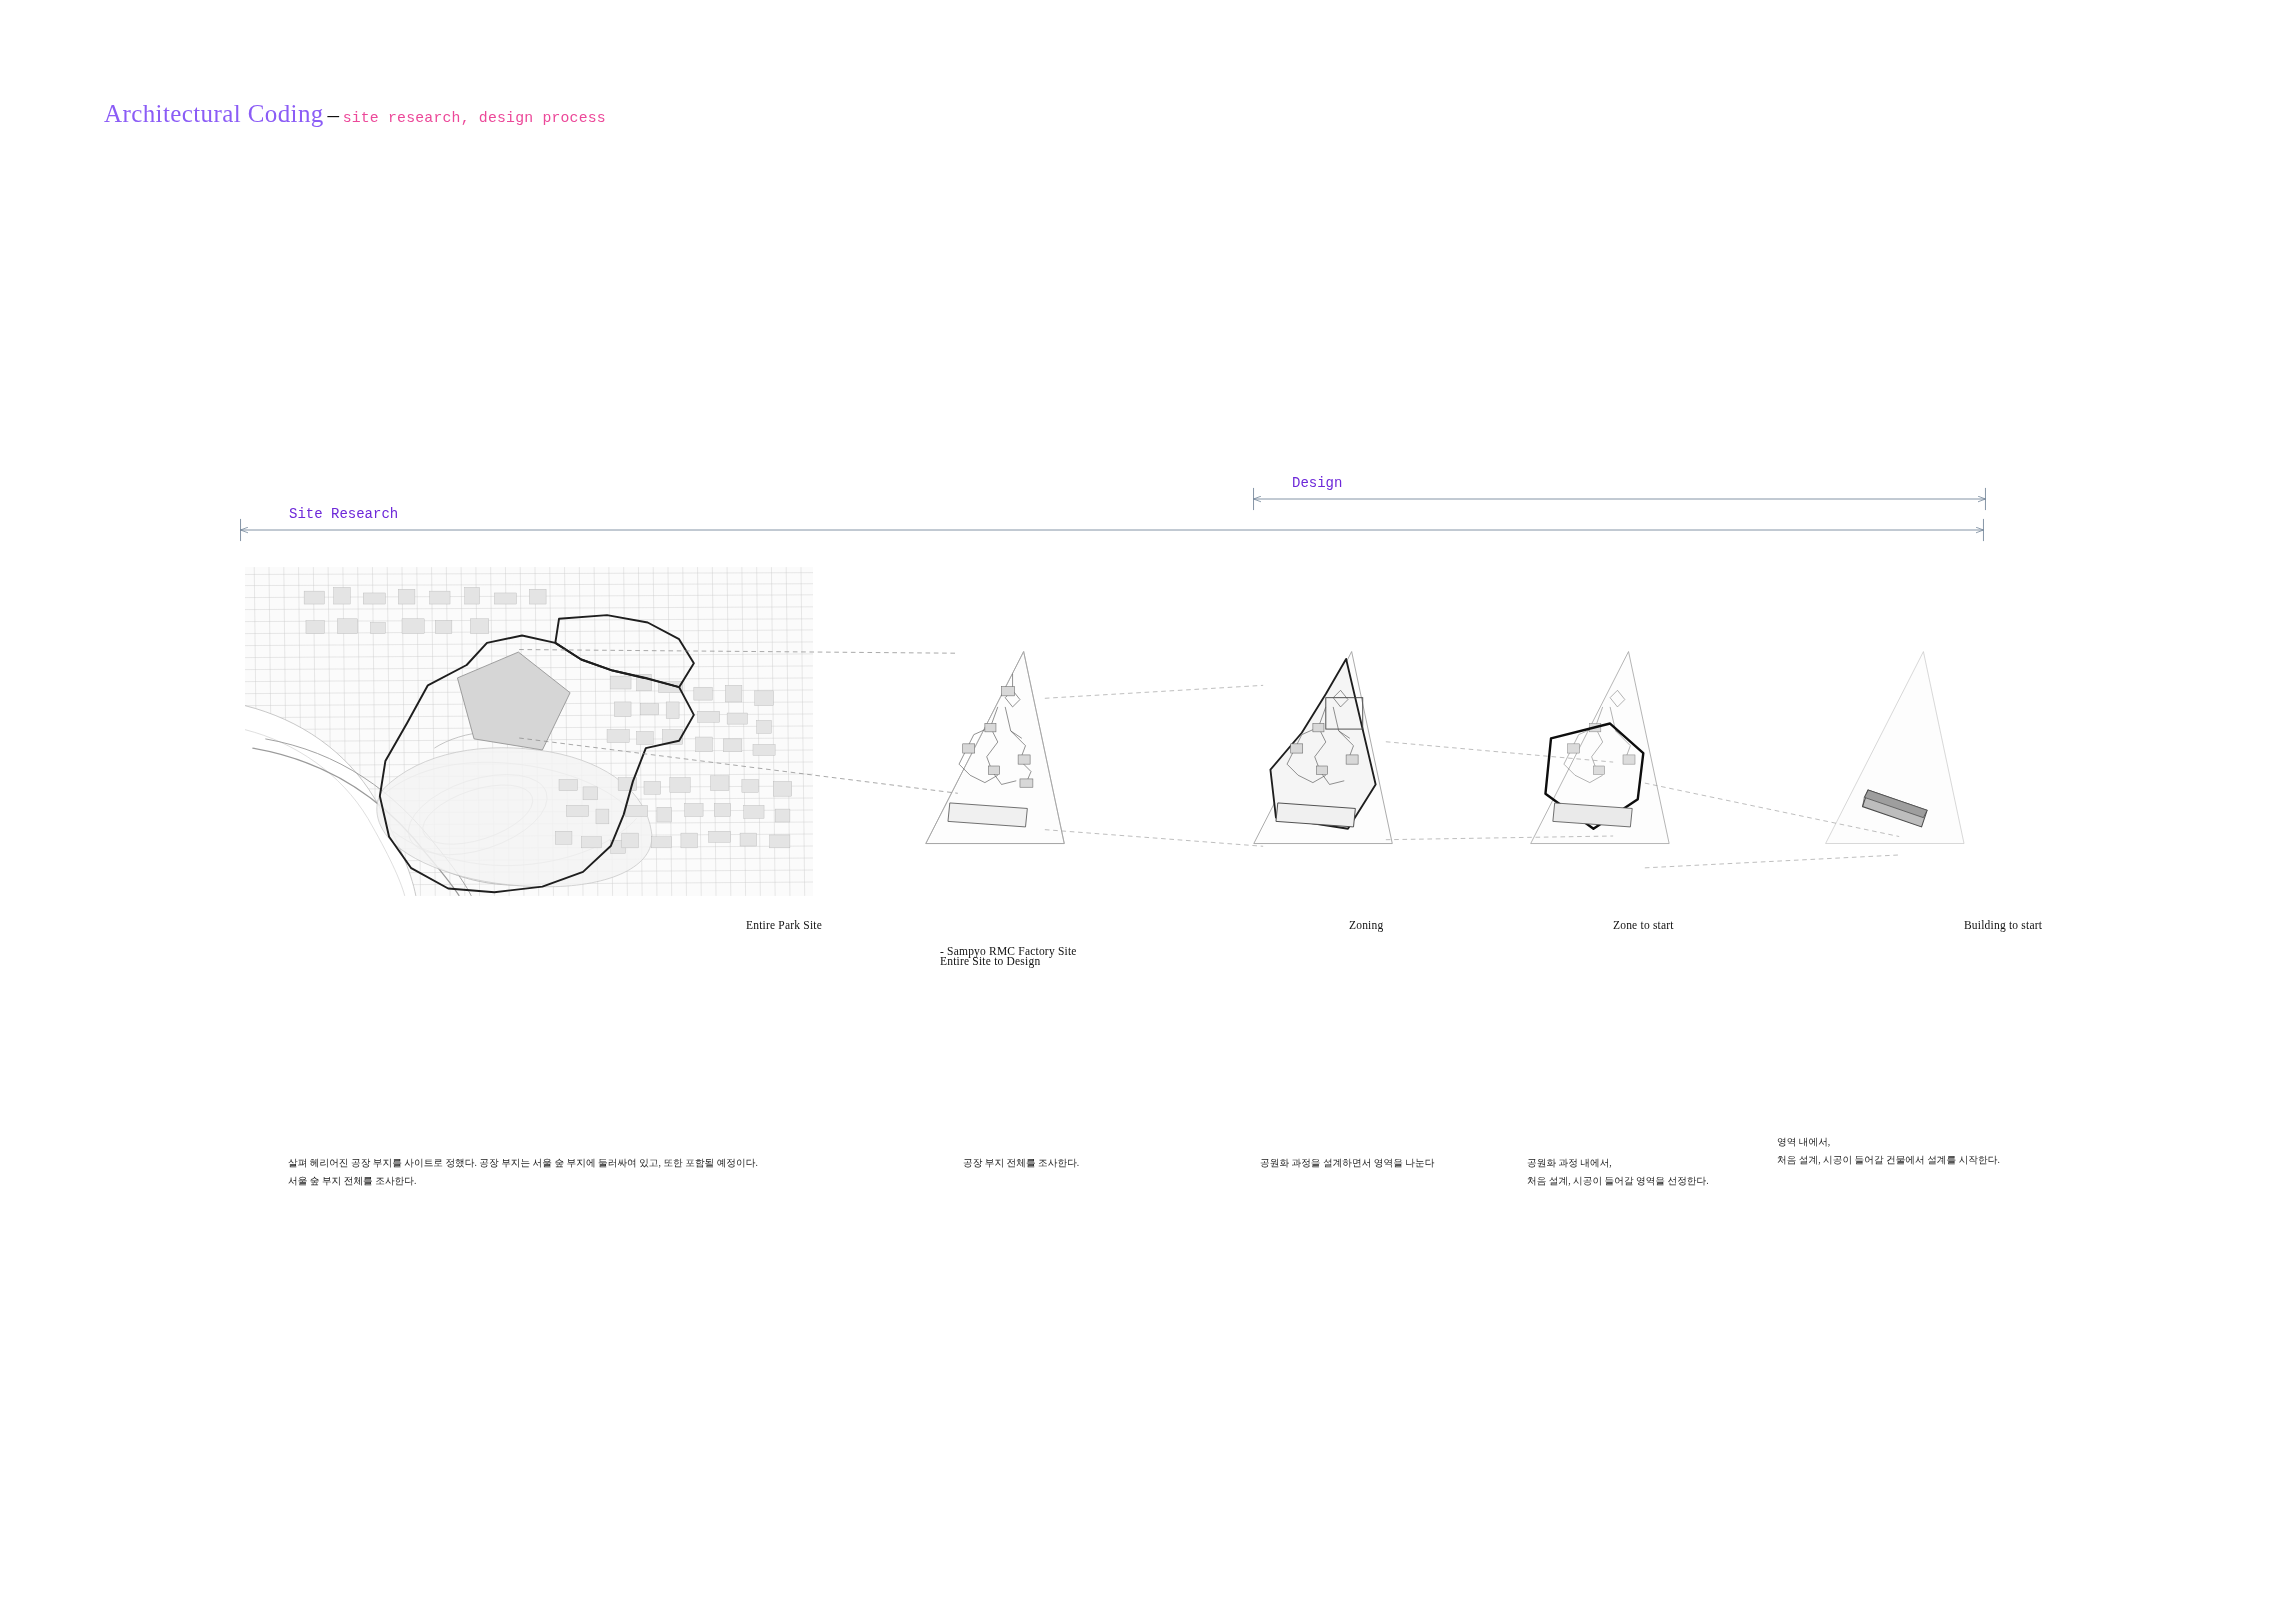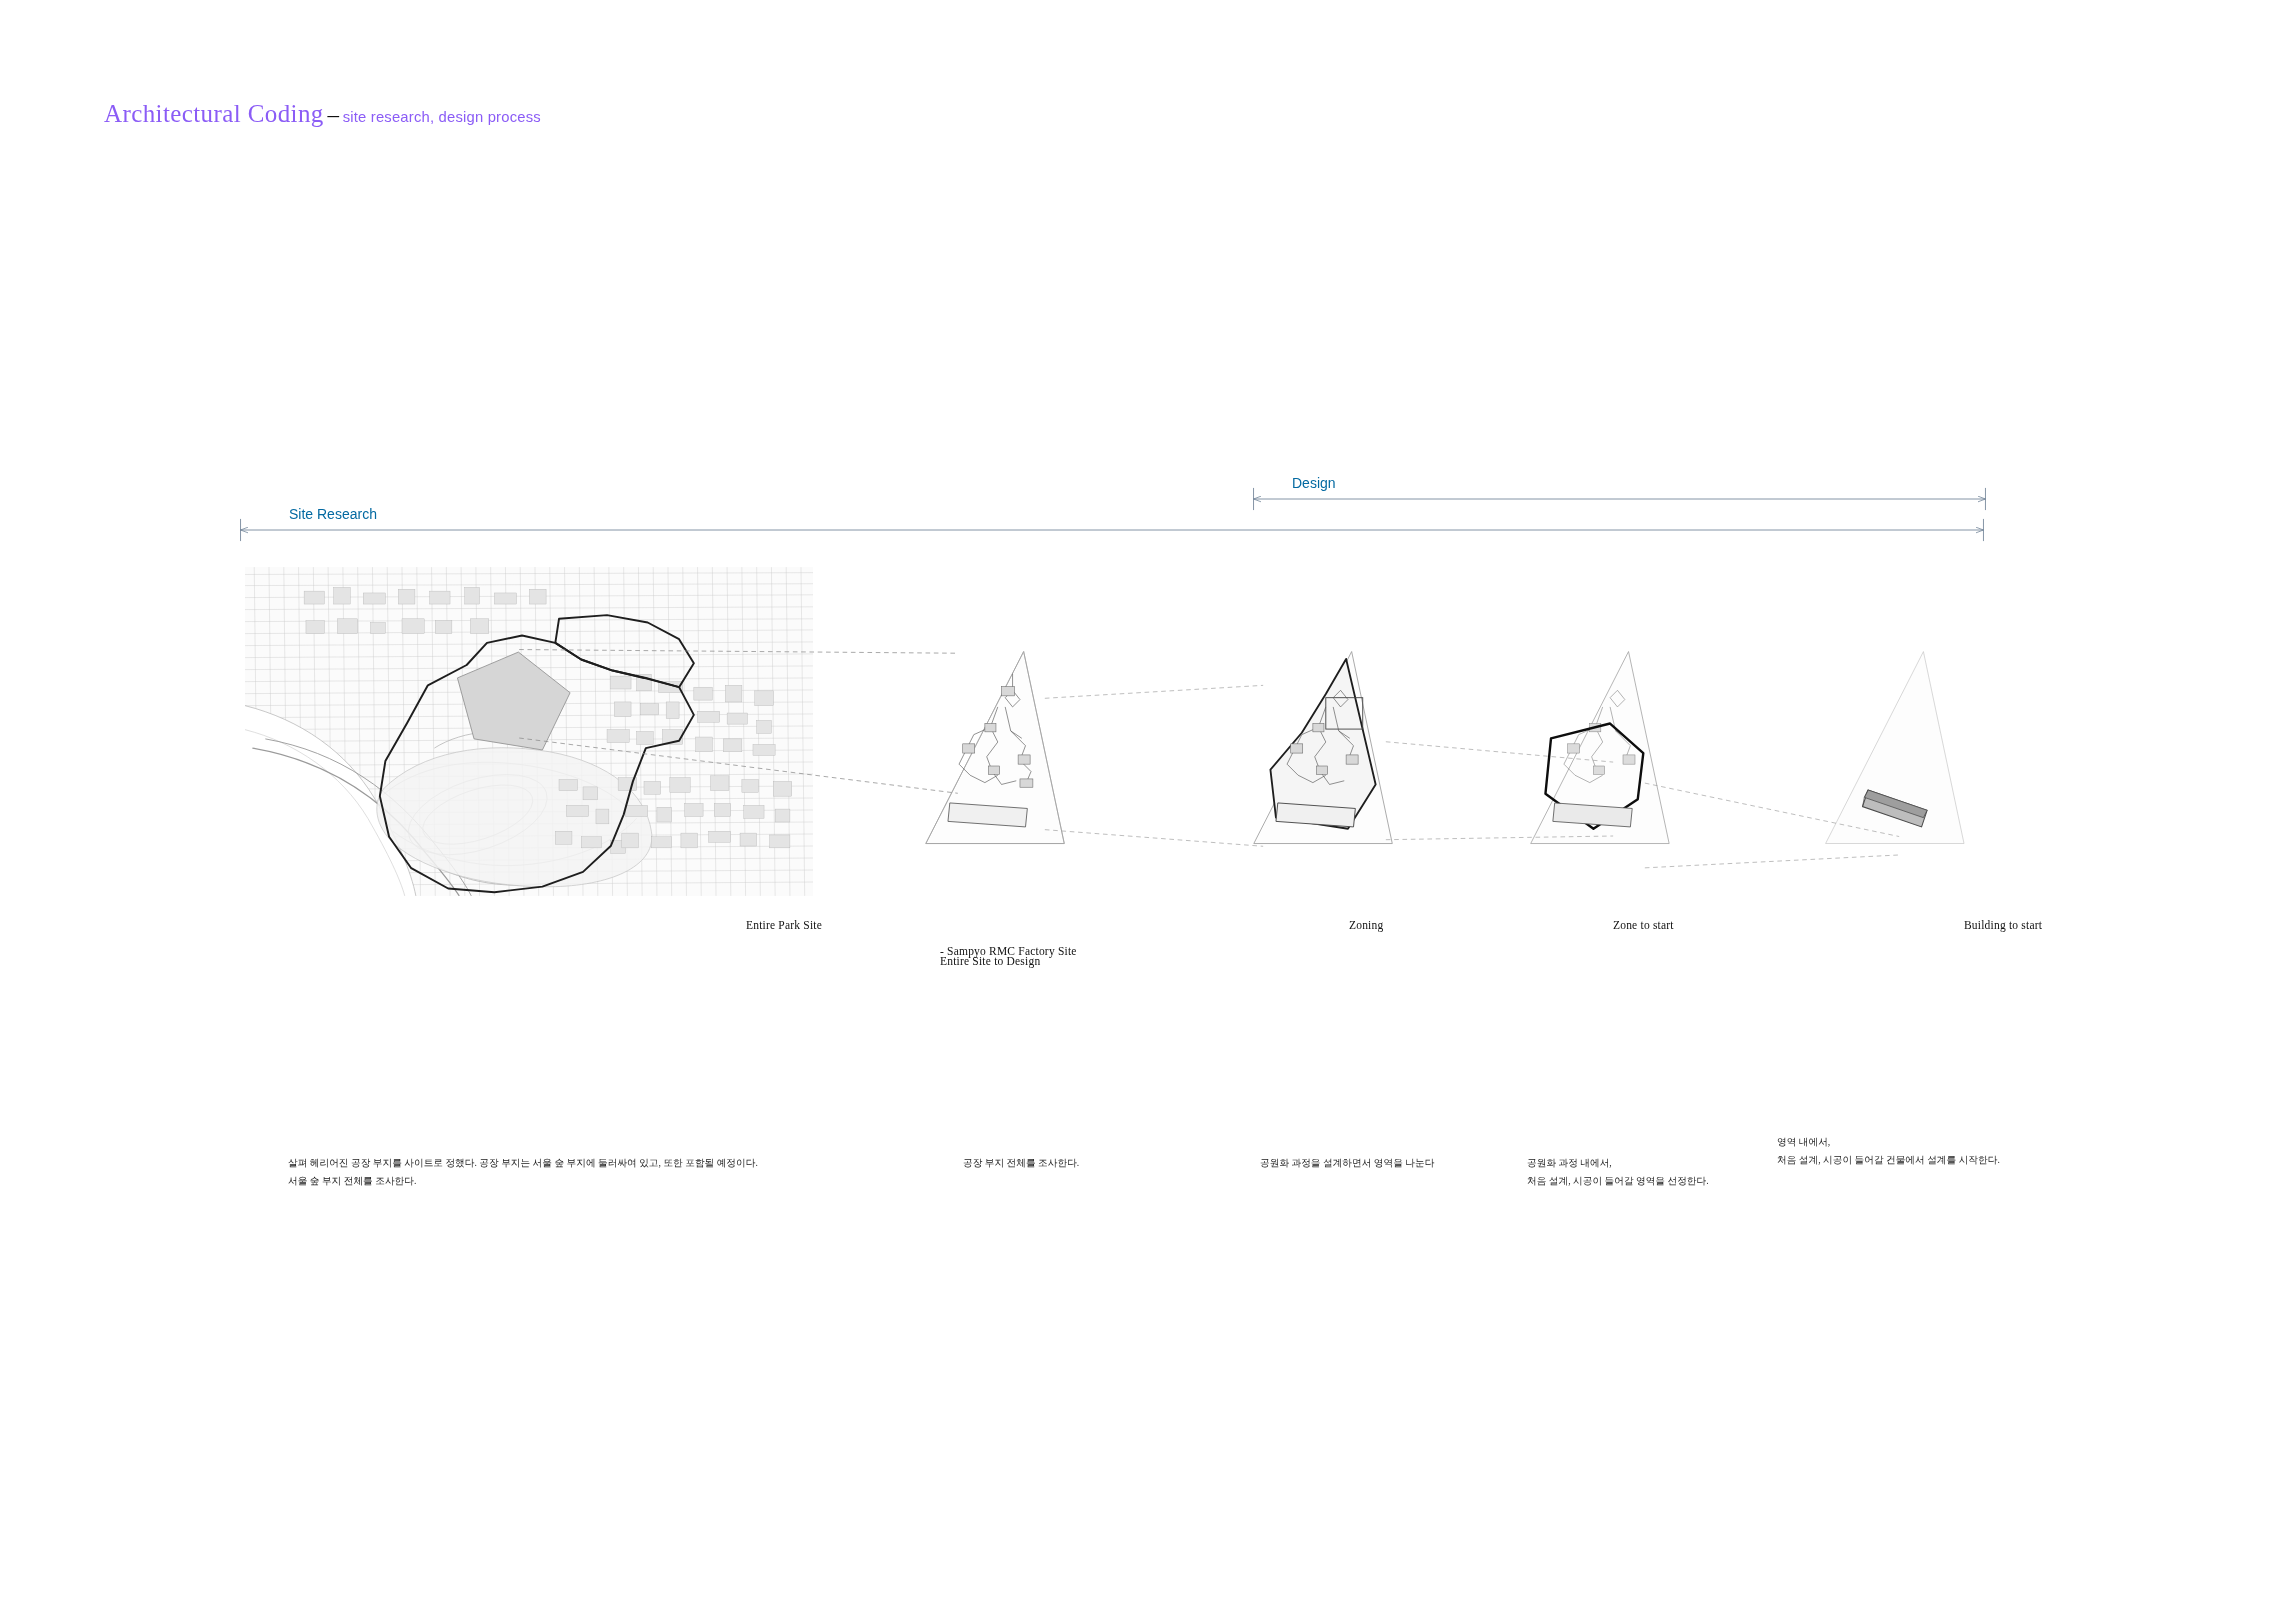--- a/index.html
+++ b/index.html
@@ -28,32 +28,32 @@
     font-size: 25px;
     letter-spacing: 0.4px;
     color: #8b5cf6;
   }
   #title-dash {
     font-size: 23px;
     color: #111;
     padding: 0 3.7px;
   }
   #title-sub {
-    font-family: Liberation Sans, sans-serif;
+    font-family: Liberation Mono, monospace;
     font-size: 14.8px;
-    color: #8b5cf6;
+    color: #ec4899;
     letter-spacing: 0.2px;
   }
 
   
   .phase-label {
     position: absolute;
-    font-family: Liberation Sans, sans-serif;
+    font-family: Liberation Mono, monospace;
     font-size: 14px;
-    color: #0369a1;
+    color: #6d28d9;
     white-space: nowrap;
   }
   .arrow-svg {
     position: absolute;
   }
 
   
   .stage {
     position: absolute;
   }

